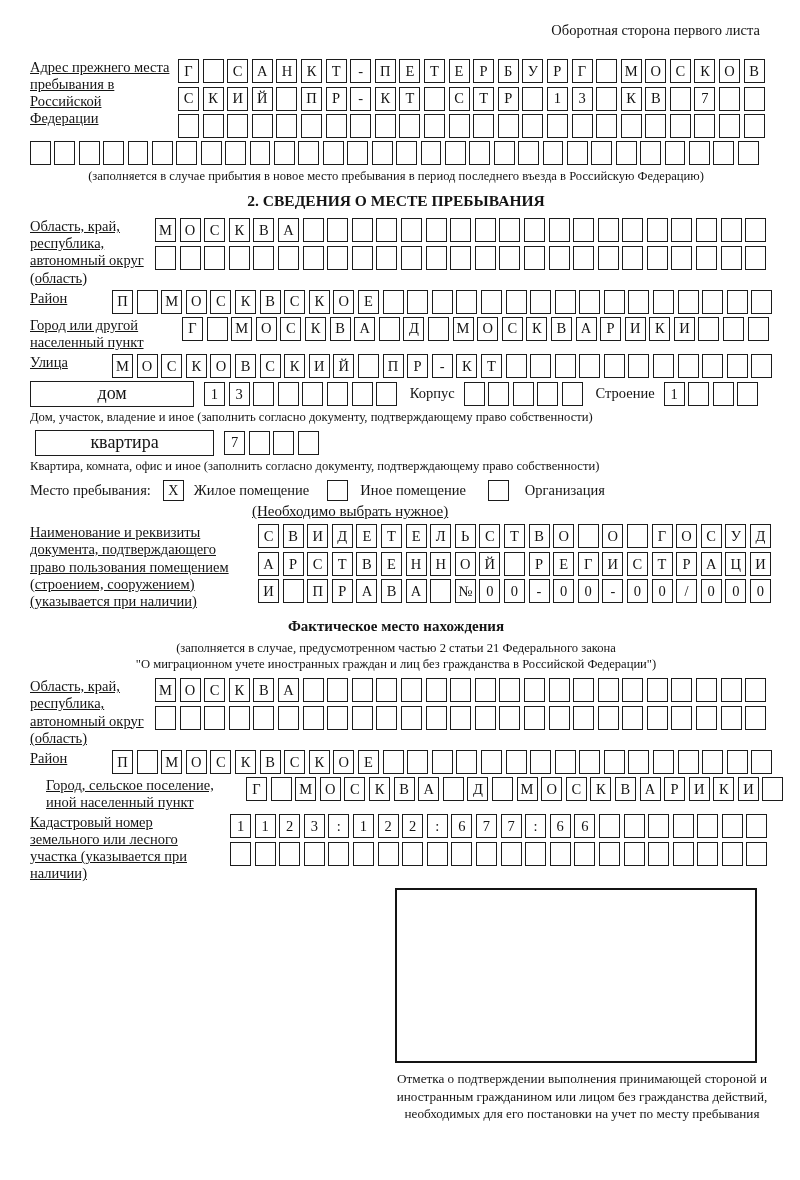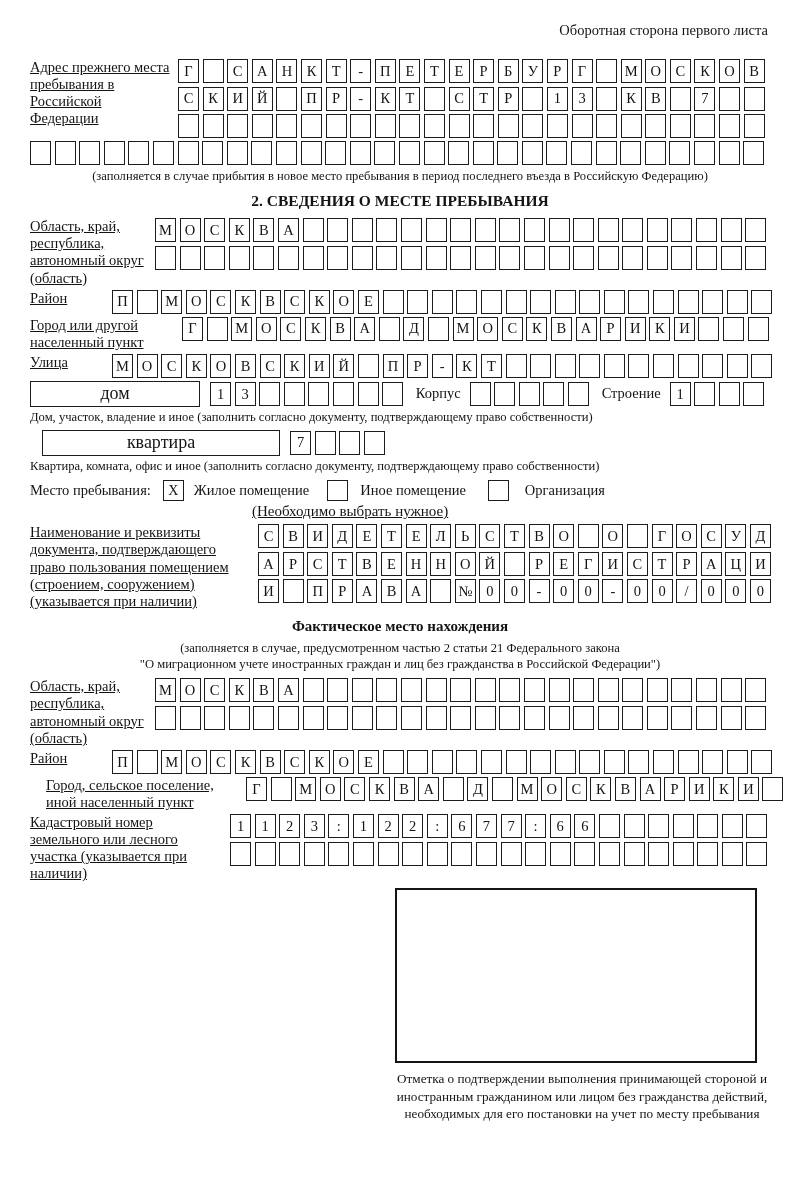--- a/index.html
+++ b/index.html
@@ -1,18 +1,18 @@
 <!DOCTYPE html>
 <html><head>
 <meta charset="utf-8">
 <style>
   html,body{margin:0;padding:0;background:#fff;}
   .page{
     position:relative;width:800px;height:1180px;box-sizing:border-box;
-    padding:8px 30px 0 30px;background:#fff;overflow:hidden;
+    padding:8px 38px 0 30px;background:#fff;overflow:hidden;
     font-family:"Liberation Serif","DejaVu Serif",serif;color:#141414;
   }
   .header-note{text-align:right;font-size:14.5px;margin:14px 2px 20px 0;}
   .field{display:flex;align-items:flex-start;margin-bottom:3px;}
   .field.vcenter{align-items:flex-start;}
   .label{font-size:14.5px;line-height:1.18;box-sizing:border-box;padding-right:6px;flex-shrink:0;text-decoration:underline;}
   .lw-s1{width:148px;} .lw-obl{width:125px;} .lw-sm{width:82px;}
   .lw-gor1{width:152px;} .lw-doc{width:228px;} .lw-gor2{width:200px;margin-left:16px;} .lw-kad{width:200px;}
   .cellrows{display:flex;flex-direction:column;}
   .cells{display:flex;flex-wrap:nowrap;margin-bottom:3.5px;}
@@ -352,21 +352,21 @@
     <div class="cells" style="margin-bottom:0;">
         <span class="cell">1</span>
         <span class="cell"></span>
         <span class="cell"></span>
         <span class="cell"></span>
       </div>
   </div>
   <div class="caption">Дом, участок, владение и иное (заполнить согласно документу, подтверждающему право собственности)</div>
 
   <div class="row-flex" style="margin-top:4px;">
-    <div class="labelbox" style="width:238px;margin-left:12px;">квартира</div>
+    <div class="labelbox" style="width:179px;margin-left:5px;">квартира</div>
     <div style="width:10px;"></div>
     <div class="cells" style="margin-bottom:0;">
         <span class="cell">7</span>
         <span class="cell"></span>
         <span class="cell"></span>
         <span class="cell"></span>
       </div>
   </div>
   <div class="caption">Квартира, комната, офис и иное (заполнить согласно документу, подтверждающему право собственности)</div>
 

